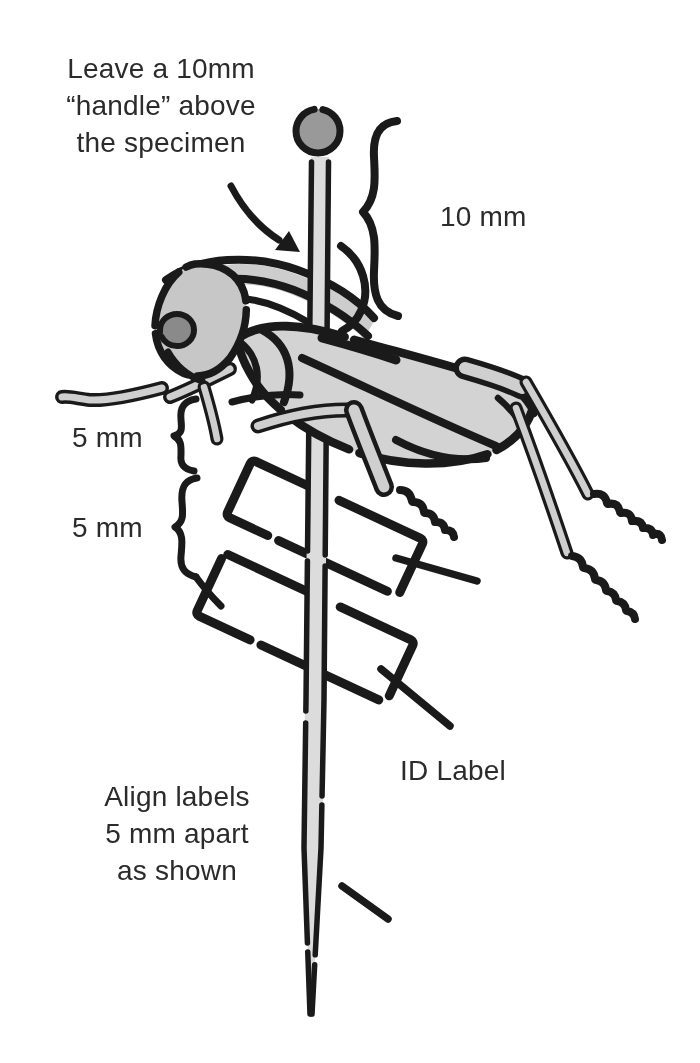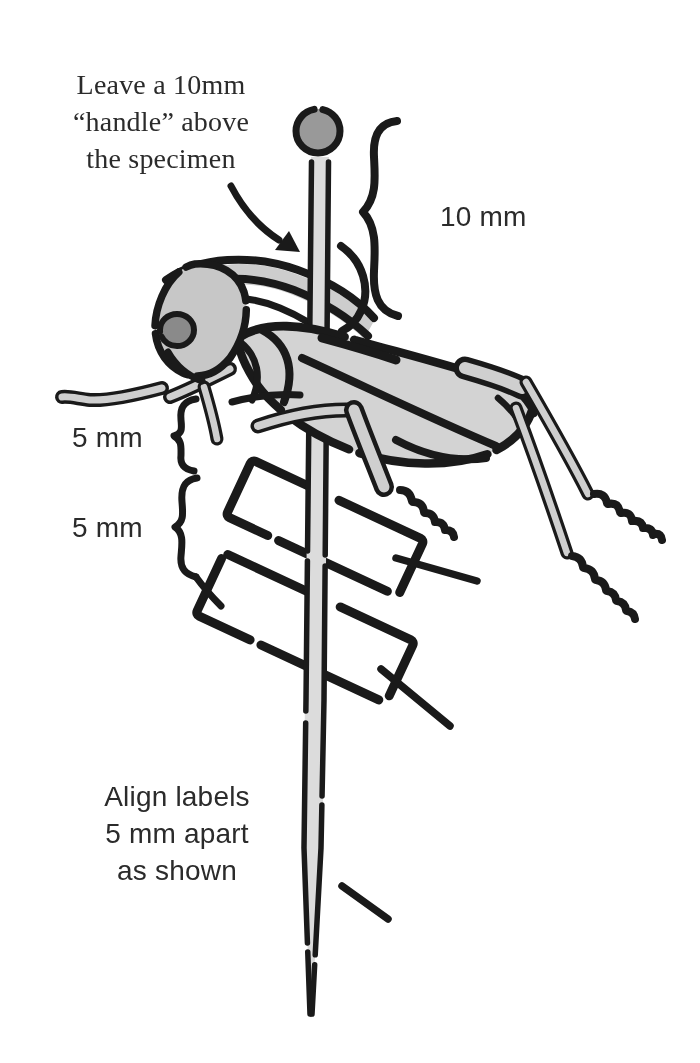--- a/index.html
+++ b/index.html
@@ -132,30 +132,31 @@
       <path stroke-width="7" d="M 197,478 C 183,480 181,490 182,502
                C 183,514 184,522 175,527
                C 184,533 182,544 181,556
                C 180,567 184,574 196,577"></path>
       <path stroke-width="7" d="M 196,577 C 204,588 212,597 221,606"></path>
       <path stroke-width="7" d="M 231,186 C 243,209 257,226 279,240"></path>
       <polygon points="300,252 275,250 289,231" fill="#1a1a1a" stroke="none"></polygon>
     </g>
   </svg>
 
-  <div class="txt center" style="left:28px; top:66px; width:266px;font-family:Liberation Serif, serif;">Leave a 10mm
+  <div class="txt center" style="left:28px; top:50px; width:266px;">Leave a 10mm
 “handle” above
 the specimen</div>
 
   <div class="txt" style="left:412px; top:198px;margin-left:28px;">10 mm</div>
 
   <div class="txt" style="left:72px; top:419px;">5 mm</div>
 
   <div class="txt" style="left:72px; top:509px;">5 mm</div>
 
 
+  <div class="txt" style="left:400px; top:752px;">ID Label</div>
 
   <div class="txt center" style="left:88px; top:778px; width:178px;">Align labels
 5 mm apart
 as shown</div>
 
 
 </div>
 
 </body></html>

